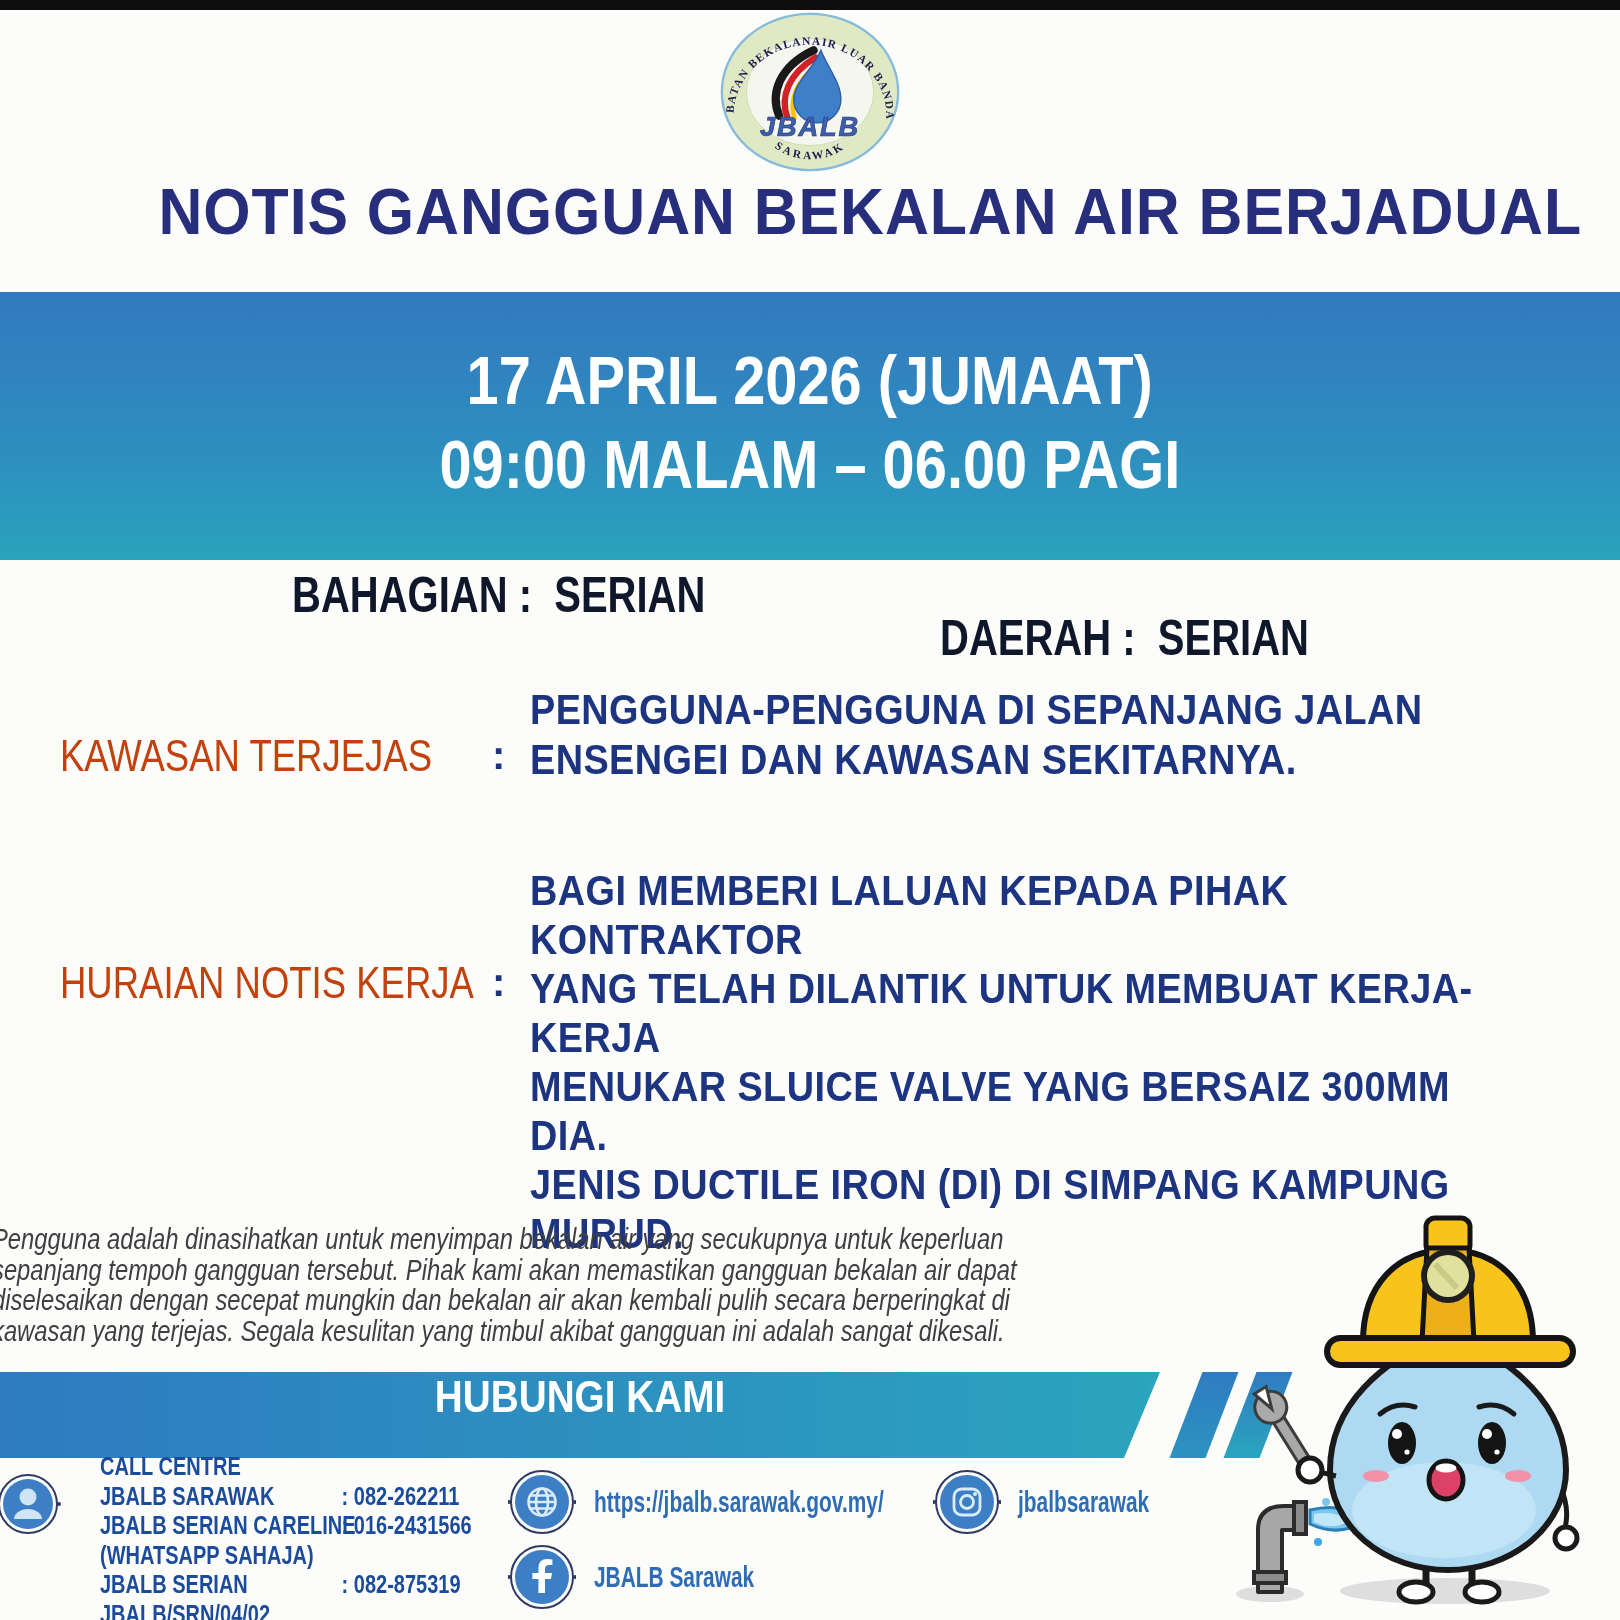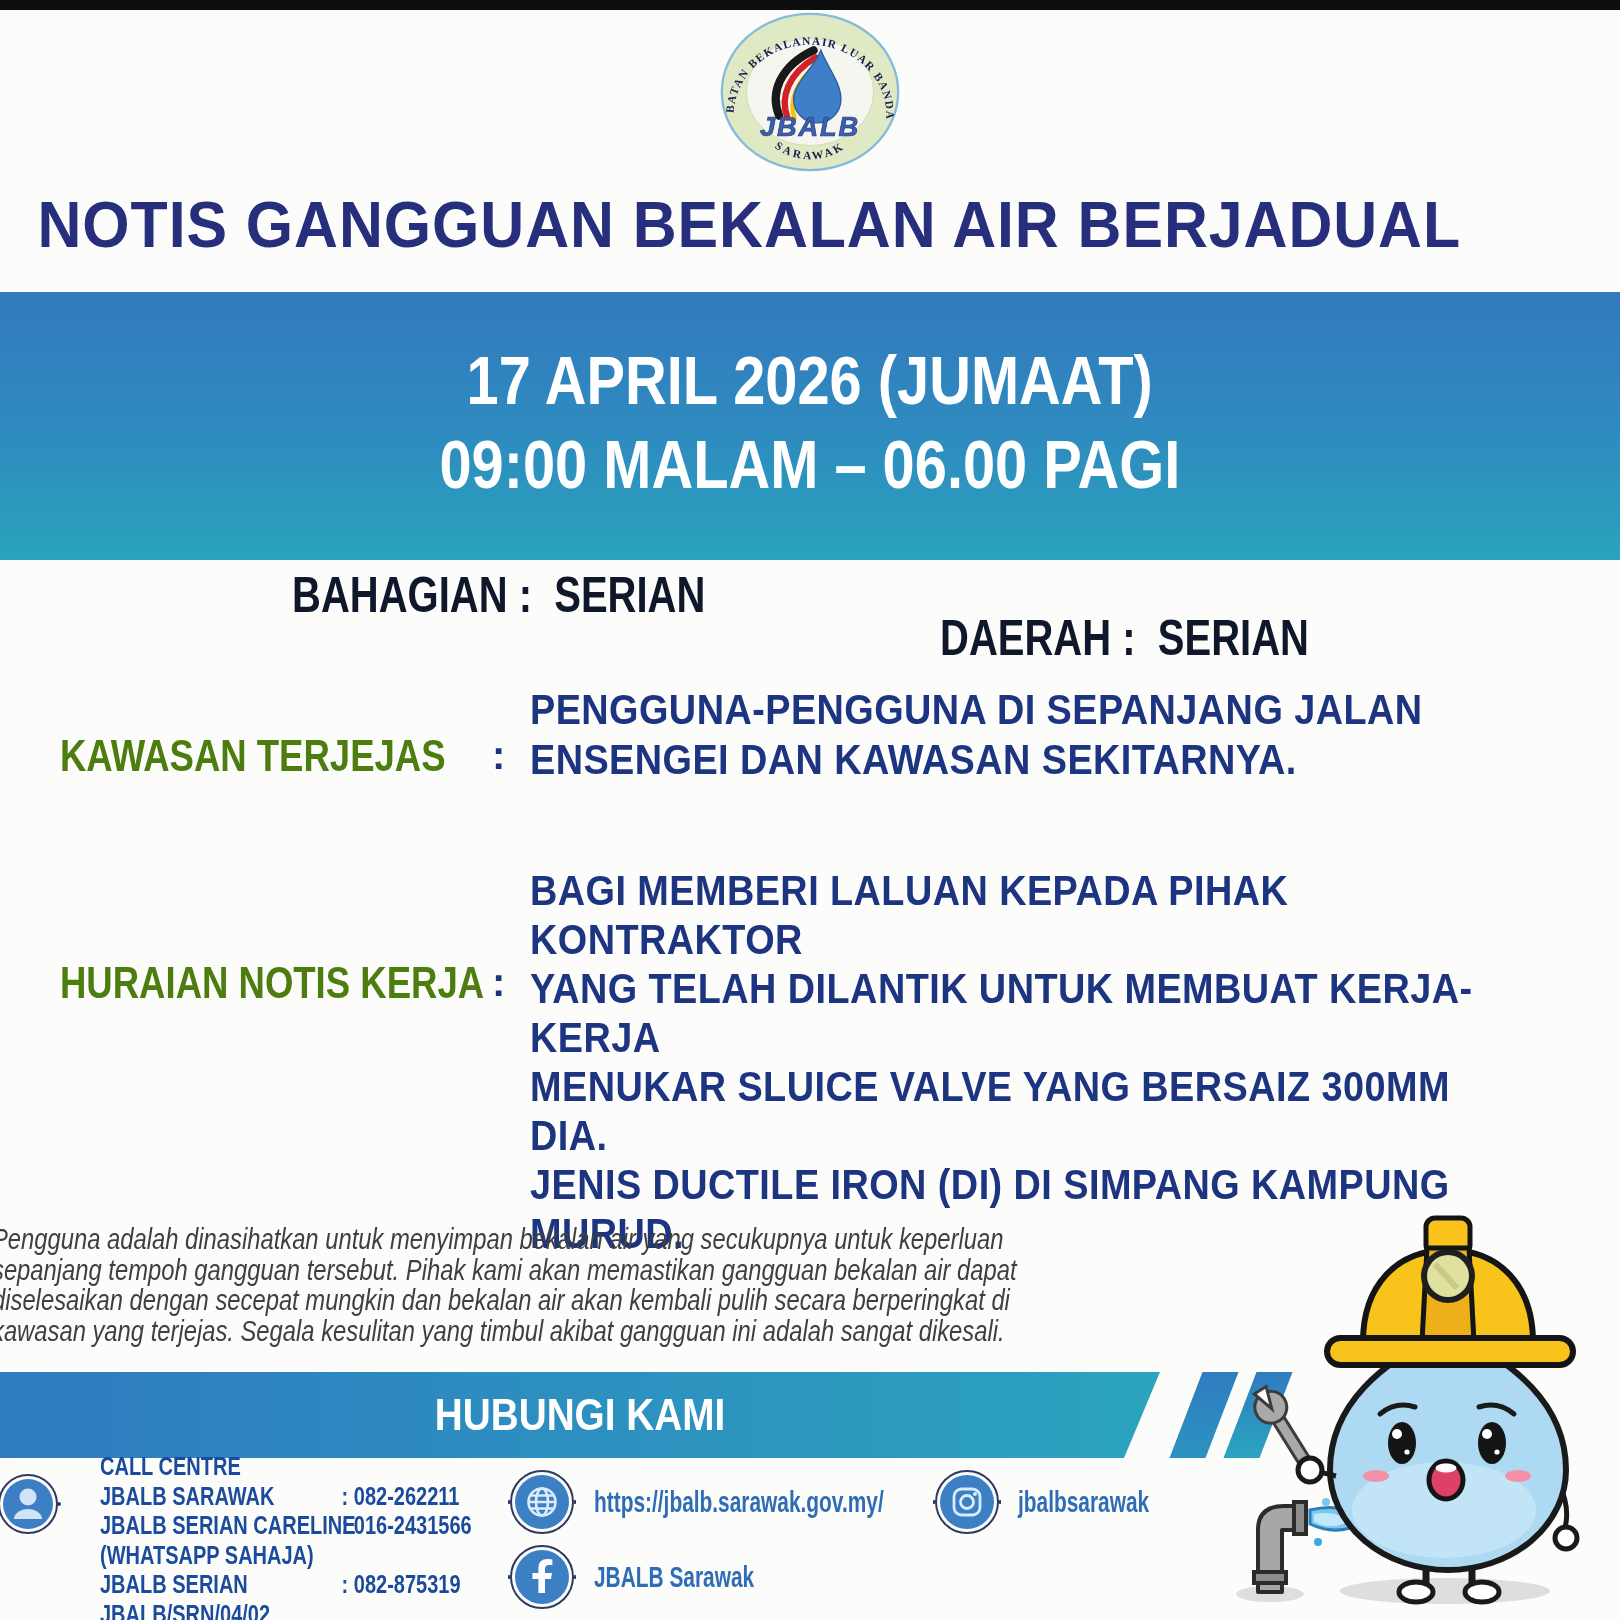--- a/index.html
+++ b/index.html
@@ -11,21 +11,21 @@
   .abs{position:absolute;}
   .sx{display:inline-block;transform-origin:left center;}
 
   
   .top-bar{left:0;top:0;width:1620px;height:10px;background:#0e0e0e;}
 
   
   .logo{left:718px;top:12px;width:184px;height:160px;}
 
   
-  .title-wrap{left:0;top:188px;width:1620px;text-align:left;}
+  .title-wrap{left:0;top:175px;width:1620px;text-align:right;}
   .title{
     font-size:64px;font-weight:bold;letter-spacing:1px;color:#272f7c;
     display:inline-block;transform:scaleX(.95);transform-origin:center;
     white-space:nowrap;
   }
 
   
   .banner{
     left:0;top:292px;width:1620px;height:268px;
     background:linear-gradient(180deg,#3379be 0%,#2e8cbf 55%,#2aa3bc 100%);
@@ -35,21 +35,21 @@
   .banner-line{
     color:#ffffff;font-weight:bold;font-size:68px;line-height:84px;white-space:nowrap;
     transform:scaleX(.85);transform-origin:center;display:inline-block;
   }
 
   
   .region{font-size:50px;font-weight:bold;color:#0f172a;white-space:nowrap;}
   .region .sx{transform:scaleX(.8);}
 
   
-  .dlabel{font-size:44px;font-weight:bold;color:#4d7c0f;white-space:nowrap;}
+  .dlabel{font-size:44px;font-weight:normal;color:#c2410c;white-space:nowrap;}
   .dlabel .sx{transform:scaleX(.83);}
   .dcolon{font-size:40px;font-weight:bold;color:#1d3581;}
   .dtext{
     font-size:43px;font-weight:bold;color:#1d3581;white-space:pre-line;
     letter-spacing:.5px;transform:scaleX(.88);transform-origin:left top;
   }
   .dtext.k{line-height:50px;}
   .dtext.h{line-height:49px;}
 
   
@@ -57,21 +57,21 @@
     left:-8px;top:1224px;width:1420px;
     font-size:29px;font-style:italic;color:#3f3f3f;line-height:30.5px;
     white-space:pre-line;transform:scaleX(.82);transform-origin:left top;
   }
 
   
   .contact-banner{
     left:0;top:1372px;width:1160px;height:86px;
     background:linear-gradient(90deg,#2e7bc1 0%,#2ba4be 100%);
     clip-path:polygon(0 0,100% 0,calc(100% - 36px) 100%,0 100%);
-    display:flex;align-items:center;justify-content:center;
+    display:flex;align-items:flex-start;justify-content:center;
   }
   .contact-banner-text{
     color:#fff;font-size:44px;font-weight:bold;white-space:nowrap;
     transform:scaleX(.88);transform-origin:center;display:inline-block;
   }
   .stripe{position:absolute;top:1372px;width:36px;height:86px;transform:skewX(-21deg);}
   .stripe1{left:1186px;background:linear-gradient(180deg,#2f7cc1,#2c93c0);}
   .stripe2{left:1240px;background:linear-gradient(180deg,#2f7cc1,#2aa5be);}
 
   

